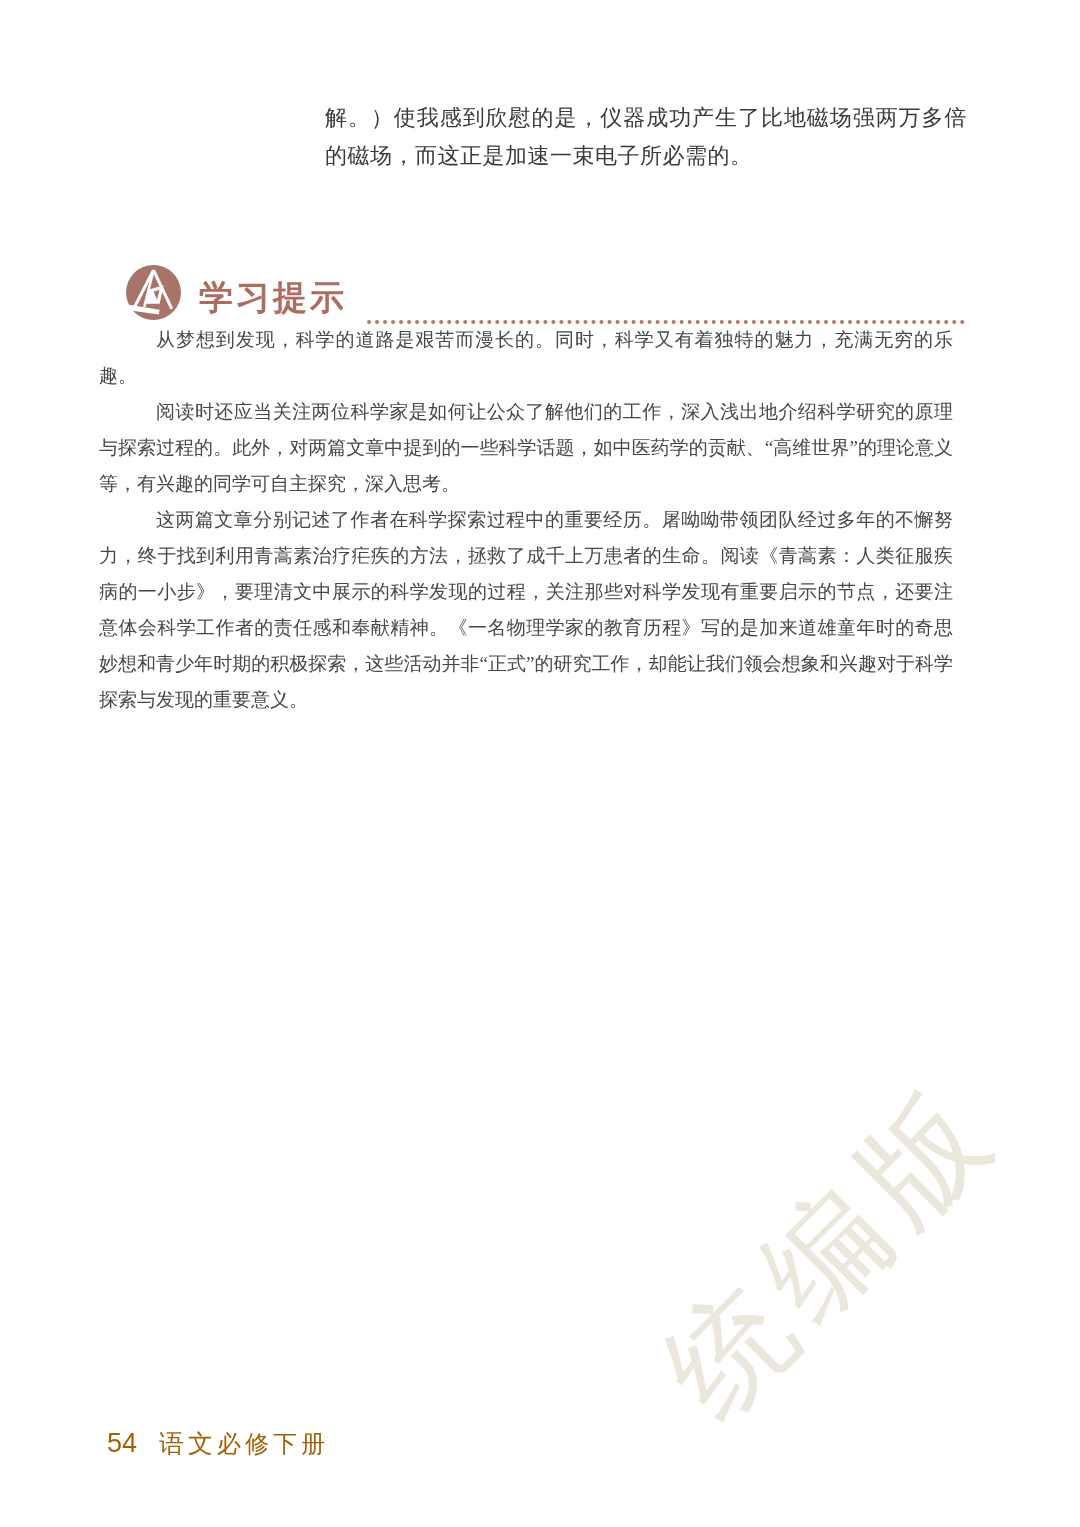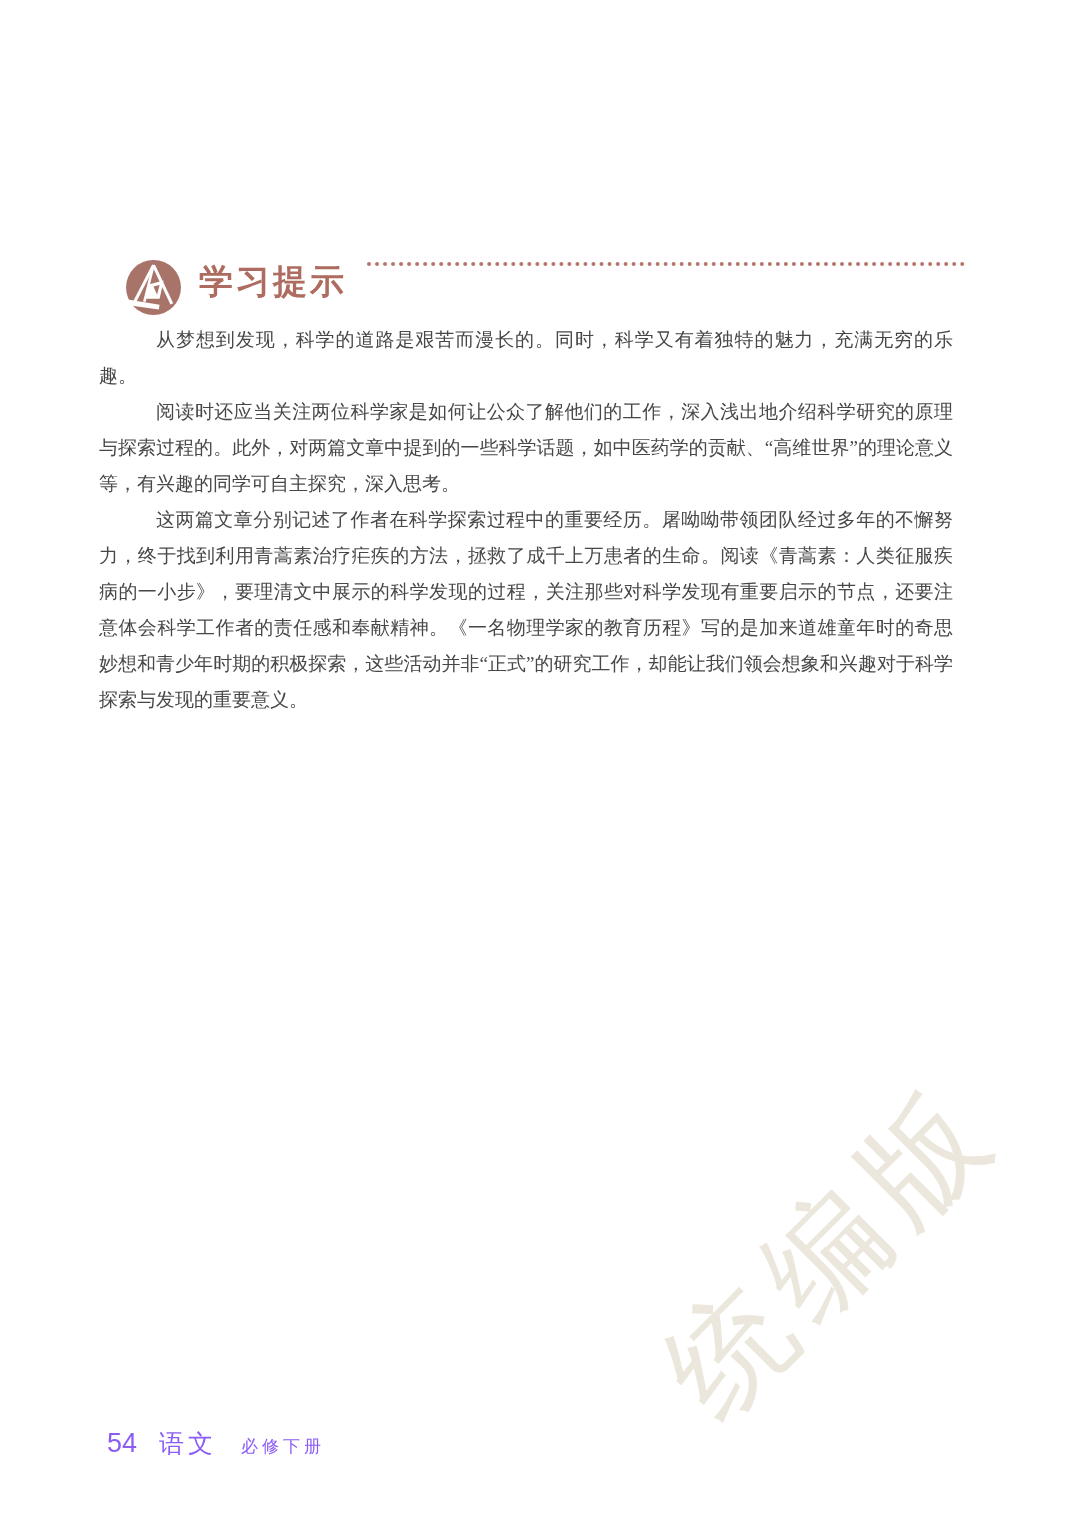--- a/index.html
+++ b/index.html
@@ -19,21 +19,21 @@
     font-size: 22px; line-height: 38px;
     color: #3a3a3a;
     text-align: justify;
     letter-spacing: 0.5px;
   }
 
   
   .tips-header {
     position: absolute;
     left: 125px; top: 259px; width: 840px; height: 62px;
-    display: flex; align-items: flex-start;
+    display: flex; align-items: flex-end;
   }
   .emblem { width: 57px; height: 57px; flex: 0 0 auto; display: block; }
   .tips-title {
     margin-left: 17px;
     font-family: "Liberation Sans", "DejaVu Sans", sans-serif;
     font-weight: bold;
     font-size: 34px;
     letter-spacing: 3px;
     color: #ae6c60;
     white-space: nowrap;
@@ -68,34 +68,35 @@
     font-family: "Liberation Serif", "DejaVu Serif", serif;
     user-select: none;
     pointer-events: none;
   }
 
   
   .footer {
     position: absolute;
     left: 107px; top: 1427px;
     display: flex; align-items: baseline;
-    color: #8b5cf6;
+    color: #a16207;
   }
   .footer .page-num {
     font-family: "Liberation Sans", "DejaVu Sans", sans-serif;
     font-size: 27px;
   }
   .footer .subject { margin-left: 22px; font-size: 25px; letter-spacing: 4px; }
-  .footer .volume  { margin-left: 24px; font-size: 17px; letter-spacing: 4px; }
+  .footer .volume  { font-size: 24px; letter-spacing: 4px; }
 </style>
 </head>
 <body>
 
 <div class="page">
 
+  <div class="continuation">解。）使我感到欣慰的是，仪器成功产生了比地磁场强两万多倍的磁场，而这正是加速一束电子所必需的。</div>
 
   <div class="tips-header">
     <svg class="emblem" viewBox="0 0 56 56" aria-hidden="true">
       <circle cx="28" cy="28" r="27" fill="#a8746a"></circle>
       <path d="M28 6 L9 43" stroke="#ffffff" stroke-width="3" fill="none"></path>
       <path d="M28 6 L46 44" stroke="#ffffff" stroke-width="3" fill="none"></path>
       <path d="M28 6 L19 42" stroke="#ffffff" stroke-width="2.5" fill="none"></path>
       <path d="M23 25 L38 21 L34 39 L20 39 Z" fill="#ffffff"></path>
       <path d="M28 27 L34 25.5 L31.5 35 Z" fill="#a8746a"></path>
       <path d="M1 39.5 L34 45 L33.2 49.5 L3.5 45.5 Z" fill="#ffffff"></path>

